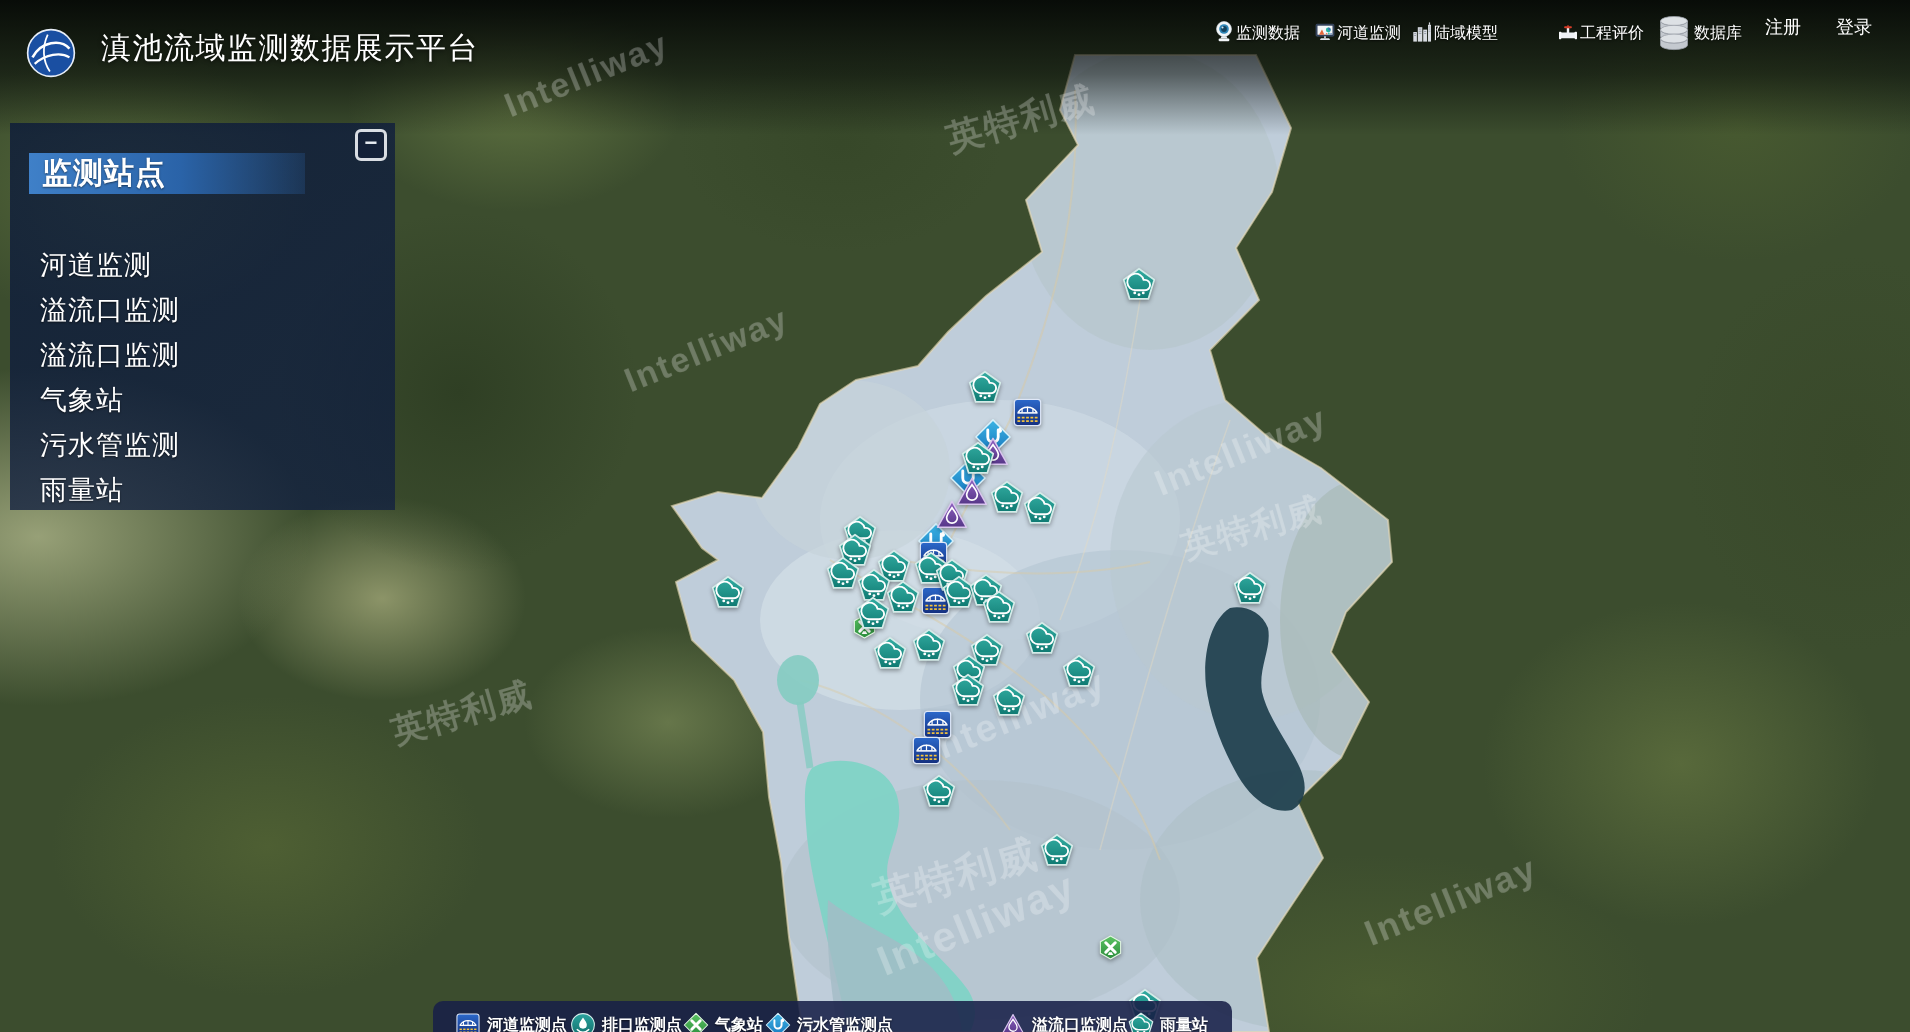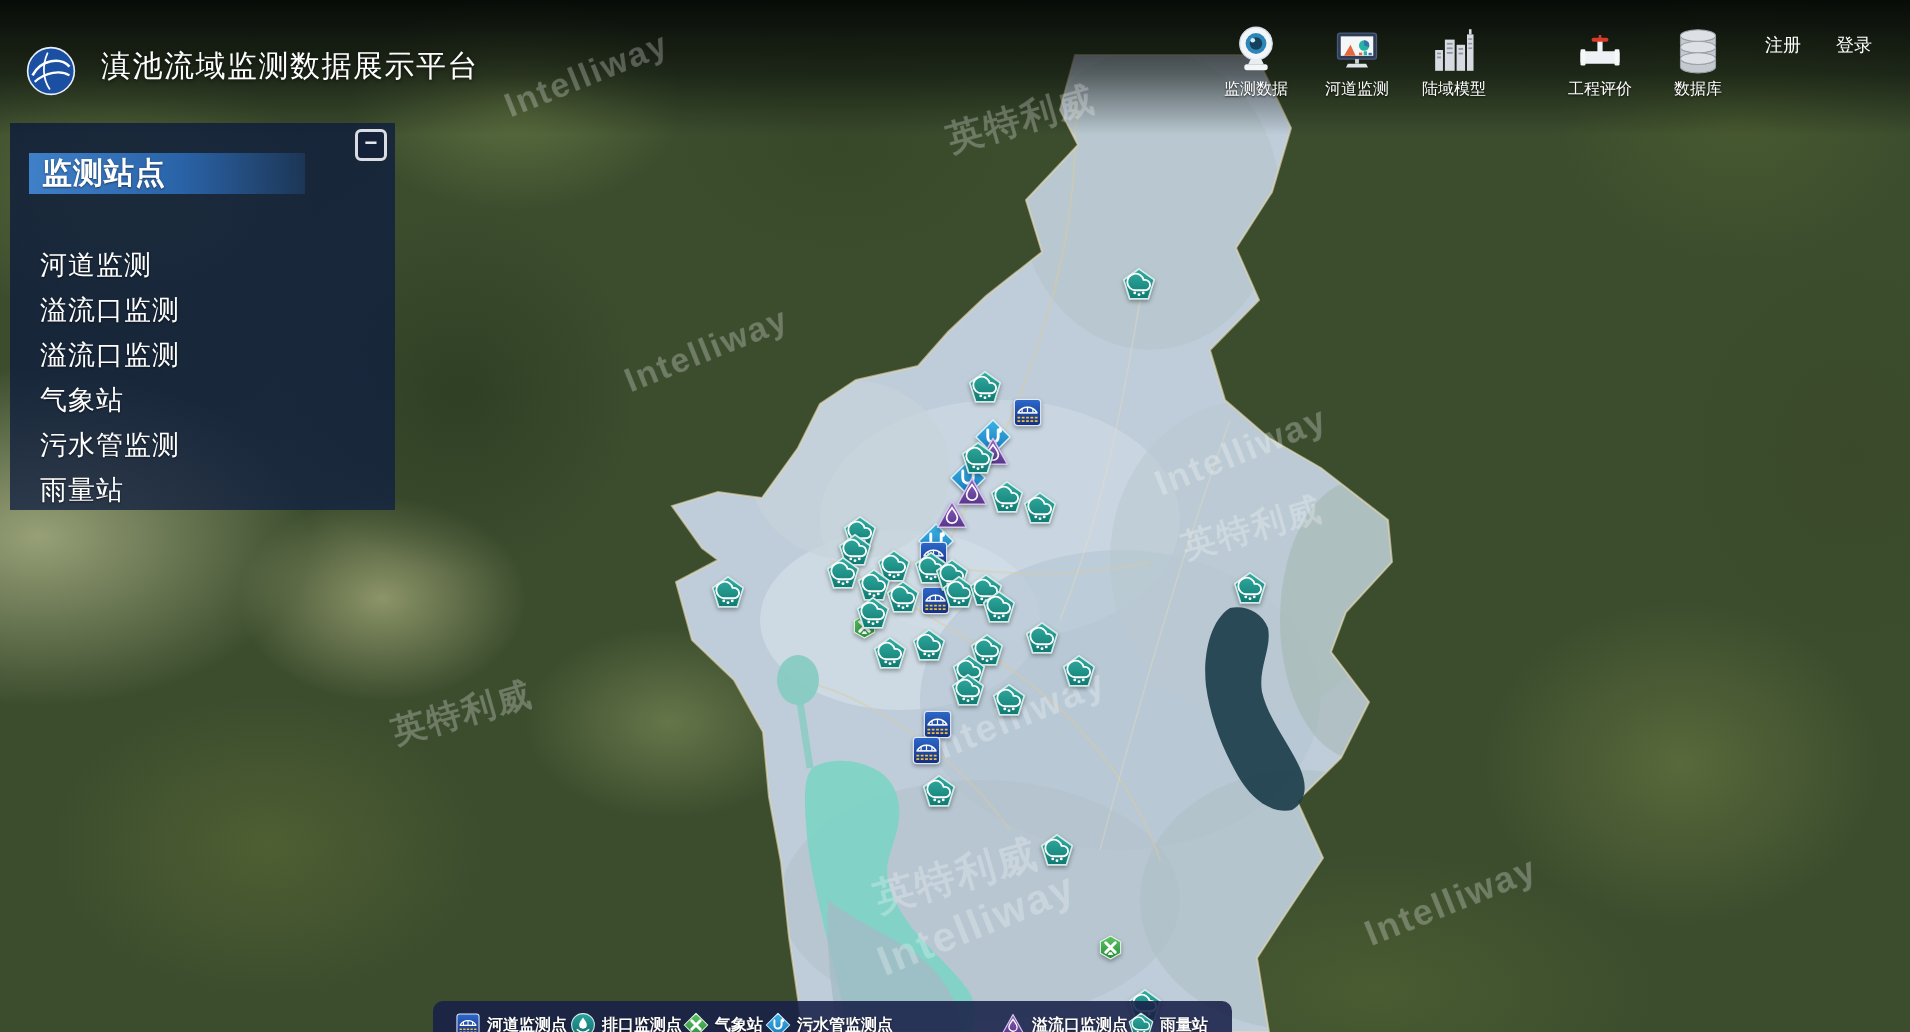--- a/index.html
+++ b/index.html
@@ -25,25 +25,25 @@
   .header-shade{position:absolute;top:0;left:0;width:100%;height:135px;z-index:15;
     background:linear-gradient(180deg, rgba(4,7,5,.93) 0%, rgba(4,8,6,.55) 55%, rgba(4,8,6,0) 100%);pointer-events:none;}
   
   .wm-layer{position:absolute;inset:0;z-index:20;pointer-events:none;}
   .wm{position:absolute;font-weight:bold;color:rgba(255,255,255,.17);white-space:nowrap;
       letter-spacing:2px;text-shadow:0 0 1px rgba(255,255,255,.12);}
   
   .marker-layer{position:absolute;inset:0;z-index:30;}
   .map-marker{position:absolute;filter:drop-shadow(0 2px 2px rgba(0,0,0,.35));cursor:pointer;}
   
-  .top-header{position:absolute;top:18px;left:0;width:100%;height:100px;z-index:50;}
+  .top-header{position:absolute;top:0;left:0;width:100%;height:100px;z-index:50;}
   .logo{position:absolute;left:26px;top:28px;width:50px;height:50px;}
   .page-title{position:absolute;left:101px;top:28px;font-size:30px;font-weight:500;
       letter-spacing:1.5px;color:#fff;text-shadow:0 1px 4px rgba(0,0,0,.7);}
-  .nav-item{position:absolute;top:6px;width:88px;display:flex;flex-direction:column;
+  .nav-item{position:absolute;top:6px;width:88px;display:flex;flex-direction:row;
       align-items:center;cursor:pointer;}
   .nav-item svg{width:52px;height:52px;}
   .nav-label{margin-top:3px;font-size:16px;color:#fff;text-shadow:0 1px 2px rgba(0,0,0,.8);white-space:nowrap;}
   .auth-link{position:absolute;top:15px;font-size:18px;color:#ffffff;cursor:pointer;font-family:Liberation Serif, serif;}
   
   .side-panel{position:absolute;left:10px;top:123px;width:385px;height:387px;z-index:40;
       background:linear-gradient(145deg, rgba(10,24,58,.78), rgba(14,28,66,.72));}
   .panel-min-btn{position:absolute;right:8px;top:6px;width:26px;height:26px;
       border:3px solid #d9dde3;border-radius:6px;background:rgba(15,25,55,.4);
       color:#e8ecf2;font-size:22px;line-height:22px;text-align:center;font-weight:bold;cursor:pointer;}

